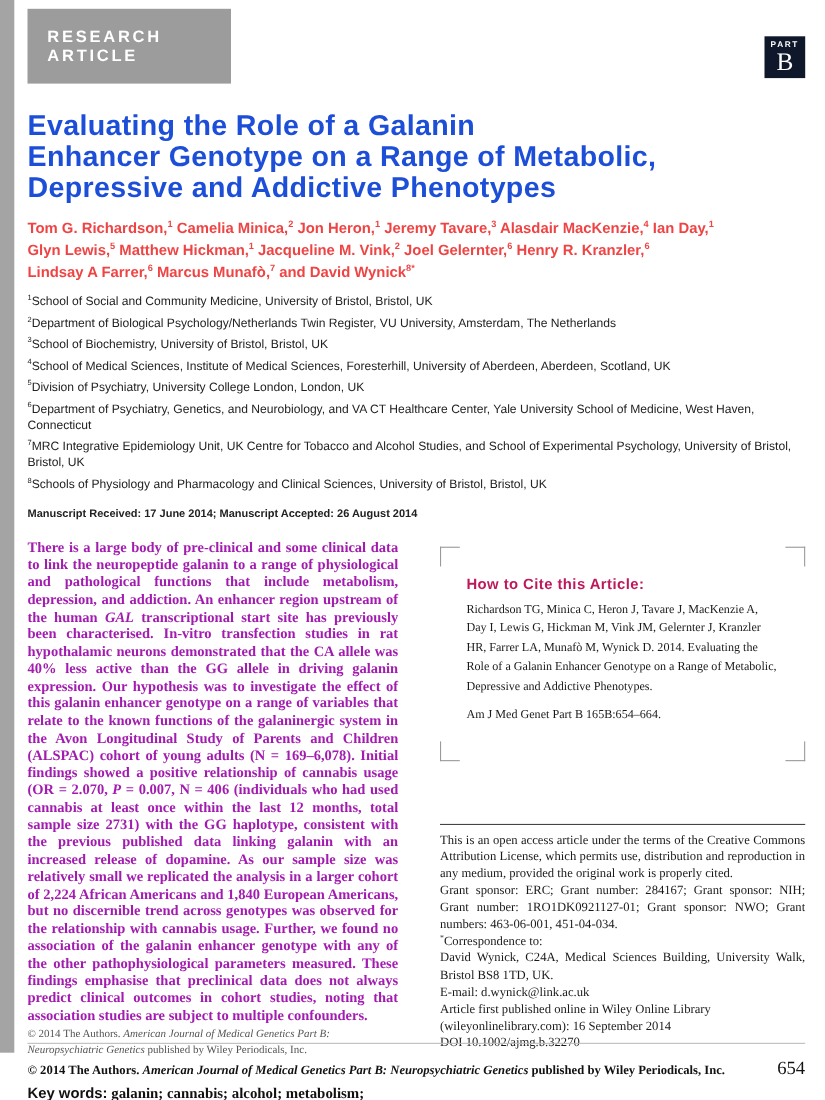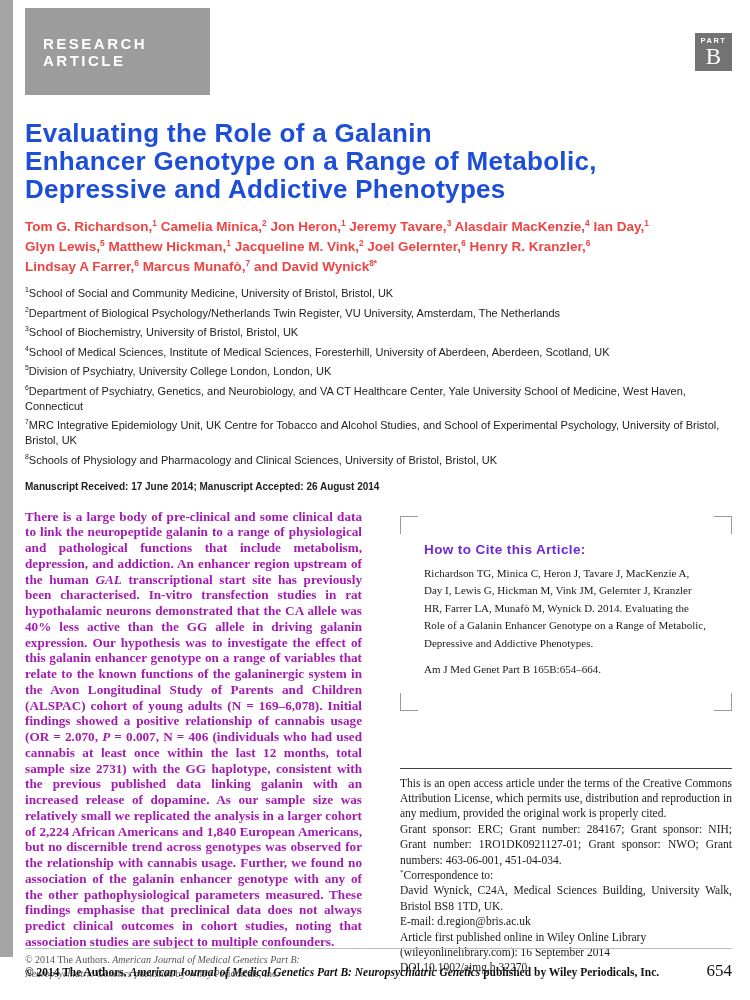--- a/index.html
+++ b/index.html
@@ -5,30 +5,30 @@
   * { margin:0; padding:0; box-sizing:border-box; }
   html,body { width:750px; height:1000px; background:#fff; }
   body { font-family:"Liberation Sans", sans-serif; position:relative; overflow:hidden; }
 
   .side-strip { position:absolute; left:0; top:0; width:13px; height:957px; background:#a4a4a4; }
 
   .content { position:absolute; left:25px; right:18px; top:0; }
 
   
   .masthead { display:flex; justify-content:space-between; align-items:flex-start; margin-top:8px; }
-  .research-box { width:185px; height:87px; background:#9c9c9c; display:flex; align-items:center; padding-left:18px; }
+  .research-box { width:185px; height:68px; background:#9c9c9c; display:flex; align-items:center; padding-left:18px; }
   .research-box span { color:#fff; font-size:15px; font-weight:bold; letter-spacing:2.5px; }
   .logo { margin-top:25px; display:flex; align-items:flex-start; }
   .logo-text { text-align:right; }
   .logo-l1 { font-size:9.5px; font-weight:bold; letter-spacing:2.8px; color:#1a1a1a; }
   .logo-l2 { font-size:24px; font-weight:bold; letter-spacing:-0.5px; color:#1a1a1a; line-height:1.05;
              transform:scaleX(.88); transform-origin:100% 50%; white-space:nowrap; }
   .logo-l2 .seg-g { color:#9a9a9a; }
   .logo-l3 { font-size:13.5px; font-weight:bold; color:#111; margin-top:3px; }
-  .part-box { width:37px; height:38px; background:#737373; margin-left:6px; text-align:center; color:#fff; padding-top:3px; }
+  .part-box { width:37px; height:38px; background:#0f172a; margin-left:6px; text-align:center; color:#fff; padding-top:3px; }
   .part-box .part { font-size:7.5px; letter-spacing:1.5px; font-weight:bold; display:block; }
   .part-box .letter { font-family:"Liberation Serif", serif; font-size:23px; line-height:1; display:block; }
 
   
   .title { margin-top:24px; color:#1d4ed8; font-weight:bold; font-size:26px; line-height:28px; letter-spacing:0.3px; }
   .authors { margin-top:14px; font-size:13.5px; font-weight:bold; color:#ef4444; line-height:20px; }
   .authors sup { font-size:0.62em; line-height:0; }
 
   .affiliations { margin-top:9px; }
   .aff { font-size:11px; font-weight:normal; color:#222; line-height:15px; margin-top:4.5px; }
@@ -51,21 +51,21 @@
   .kw-label { font-weight:bold; font-family:"Liberation Sans", sans-serif; color:#111; }
   .kw-text  { font-family:"Liberation Serif", serif; font-weight:bold; color:#111; }
 
   
   .cite-box { position:relative; margin-top:7px; height:195px; padding:26px 26px 0 24px; }
   .corner { position:absolute; width:18px; height:18px; border:0 solid #9a9a9a; }
   .corner.tl { top:0; left:0; border-top-width:1px; border-left-width:1px; }
   .corner.tr { top:0; right:0; border-top-width:1px; border-right-width:1px; }
   .corner.bl { bottom:0; left:0; border-bottom-width:1px; border-left-width:1px; }
   .corner.br { bottom:0; right:0; border-bottom-width:1px; border-right-width:1px; }
-  .cite-heading { color:#6d28d9; font-weight:bold; font-size:13.5px; letter-spacing:0.4px; margin-bottom:8px; }
+  .cite-heading { color:#be185d; font-weight:bold; font-size:13.5px; letter-spacing:0.4px; margin-bottom:8px; }
   .cite-text { font-family:"Liberation Serif", serif; font-size:11px; line-height:17.5px; color:#1a1a1a; }
   .cite-src { margin-top:9px; }
 
   
   .notes { margin-top:57px; border-top:1px solid #444; padding-top:7px;
            font-family:"Liberation Serif", serif; font-size:11.5px; line-height:15.4px; color:#1a1a1a; }
   .notes p { text-align:justify; }
   .notes p.nj { text-align:left; }
   .notes sup { font-size:0.62em; line-height:0; }
 
@@ -138,21 +138,21 @@
         <div class="cite-heading">How to Cite this Article:</div>
         <div class="cite-text">Richardson TG, Minica C, Heron J, Tavare J, MacKenzie A, Day I, Lewis G, Hickman M, Vink JM, Gelernter J, Kranzler HR, Farrer LA, Munafò M, Wynick D. 2014. Evaluating the Role of a Galanin Enhancer Genotype on a Range of Metabolic, Depressive and Addictive Phenotypes.</div>
         <div class="cite-text cite-src">Am J Med Genet Part B 165B:654–664.</div>
       </div>
 
       <div class="notes">
         <p>This is an open access article under the terms of the Creative Commons Attribution License, which permits use, distribution and reproduction in any medium, provided the original work is properly cited.</p>
         <p>Grant sponsor: ERC; Grant number: 284167; Grant sponsor: NIH; Grant number: 1RO1DK0921127-01; Grant sponsor: NWO; Grant numbers: 463-06-001, 451-04-034.</p>
         <p class="nj"><sup>*</sup><span>Correspondence to:</span></p>
         <p>David Wynick, C24A, Medical Sciences Building, University Walk, Bristol BS8 1TD, UK.</p>
-        <p class="nj">E-mail: d.region@bris.ac.uk</p>
+        <p class="nj">E-mail: d.wynick@link.ac.uk</p>
         <p class="nj">Article first published online in Wiley Online Library (wileyonlinelibrary.com): 16 September 2014</p>
         <p class="nj">DOI 10.1002/ajmg.b.32270</p>
       </div>
     </div>
 
   </div>
 </div>
 
 <div class="footer">
   <div class="footer-text"><span>© 2014 The Authors. </span><span class="seg-i">American Journal of Medical Genetics Part B: Neuropsychiatric Genetics</span><span> published by Wiley Periodicals, Inc.</span></div>

